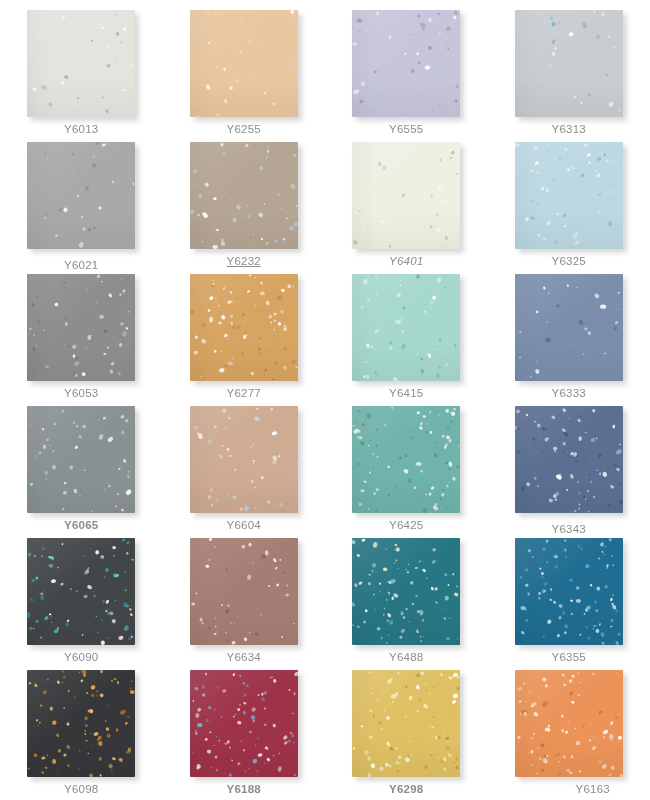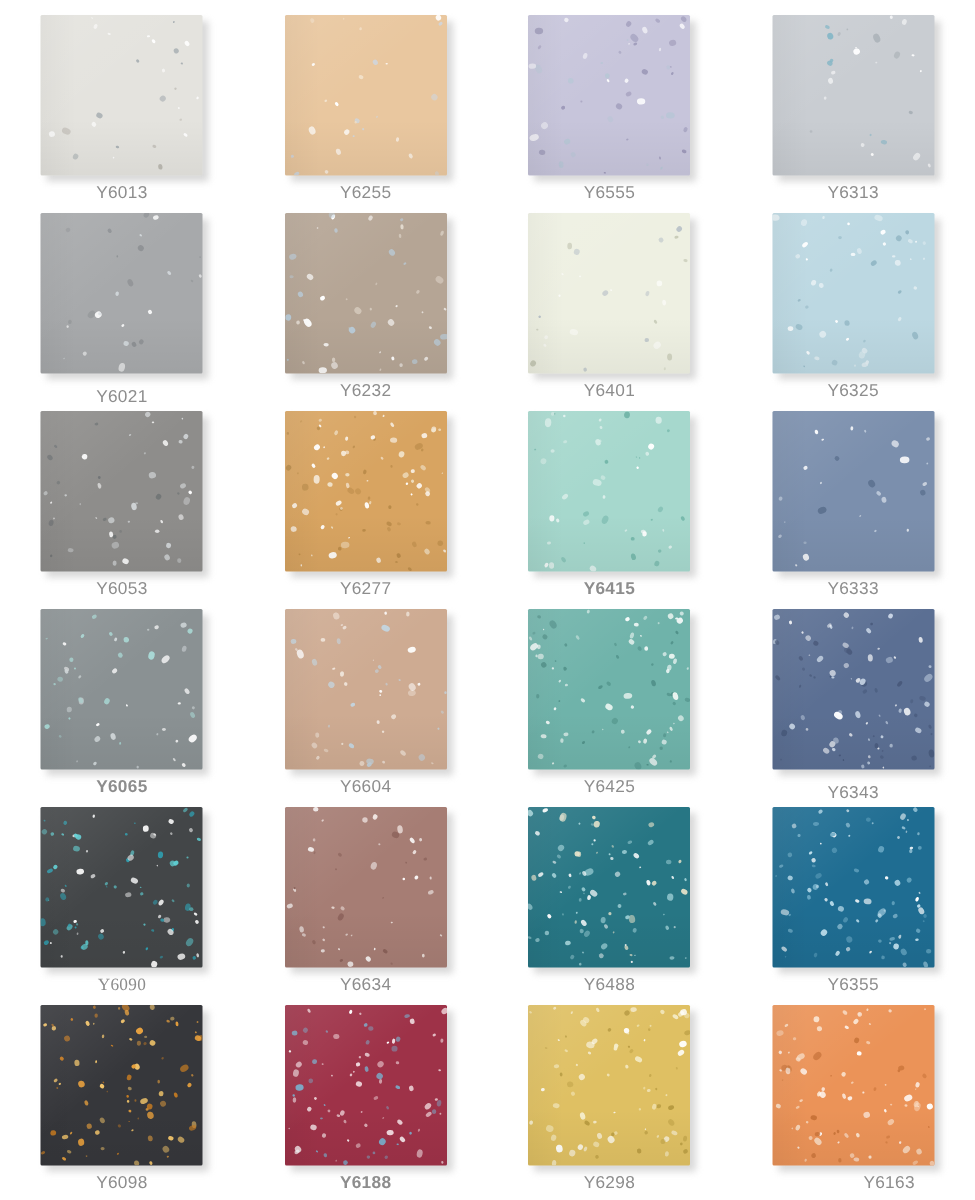--- a/index.html
+++ b/index.html
@@ -348,21 +348,21 @@
               <ellipse cx="33.0" cy="101.7" rx="2.17" ry="2.26" fill="#ffffff" opacity="0.55" transform="rotate(152 33.0 101.7)"></ellipse>
               <ellipse cx="21.7" cy="10.0" rx="0.55" ry="0.52" fill="#ffffff" opacity="0.65" transform="rotate(4 21.7 10.0)"></ellipse>
               <ellipse cx="63.4" cy="92.9" rx="0.74" ry="0.52" fill="#ffffff" opacity="0.65" transform="rotate(134 63.4 92.9)"></ellipse>
               <ellipse cx="71.9" cy="97.0" rx="1.00" ry="1.27" fill="#ffffff" opacity="0.97" transform="rotate(161 71.9 97.0)"></ellipse>
               <ellipse cx="10.3" cy="54.2" rx="1.69" ry="1.91" fill="#b9cbd8" opacity="0.83" transform="rotate(153 10.3 54.2)"></ellipse>
               <ellipse cx="60.9" cy="47.3" rx="0.93" ry="0.57" fill="#e4dbd0" opacity="0.47" transform="rotate(114 60.9 47.3)"></ellipse>
               <ellipse cx="31.2" cy="1.4" rx="2.07" ry="1.98" fill="#b9cbd8" opacity="0.48" transform="rotate(173 31.2 1.4)"></ellipse>
             </svg></div>
         </div>
       </div>
-      <div class="chip-label" style="color: rgb(141, 141, 141);">Y6232</div>
+      <div class="chip-label" style="color: rgb(141, 141, 141); text-decoration: underline;">Y6232</div>
     </div>
     <div class="swatch-cell">
       <div class="chip-wrap">
         <div class="chip-shadow"></div>
         <div class="chip" style="background: rgb(238, 240, 226);">
           <div class="speckles"><svg width="108" height="107" viewBox="0 0 108 107" xmlns="http://www.w3.org/2000/svg">
               <ellipse cx="94.4" cy="96.0" rx="1.67" ry="2.33" fill="#c8cbb8" opacity="0.77" transform="rotate(179 94.4 96.0)"></ellipse>
               <ellipse cx="51.5" cy="53.4" rx="1.71" ry="2.07" fill="#b6bfc6" opacity="0.62" transform="rotate(50 51.5 53.4)"></ellipse>
               <ellipse cx="105.0" cy="31.7" rx="1.43" ry="1.00" fill="#c8cbb8" opacity="0.76" transform="rotate(14 105.0 31.7)"></ellipse>
               <ellipse cx="79.2" cy="84.7" rx="1.50" ry="1.34" fill="#b6bfc6" opacity="0.74" transform="rotate(177 79.2 84.7)"></ellipse>
@@ -384,21 +384,21 @@
               <ellipse cx="23.0" cy="40.8" rx="0.81" ry="0.58" fill="#ffffff" opacity="0.57" transform="rotate(43 23.0 40.8)"></ellipse>
               <ellipse cx="7.8" cy="69.2" rx="0.81" ry="0.86" fill="#b6bfc6" opacity="0.95" transform="rotate(54 7.8 69.2)"></ellipse>
               <ellipse cx="38.1" cy="104.4" rx="1.18" ry="1.35" fill="#b6bfc6" opacity="0.70" transform="rotate(166 38.1 104.4)"></ellipse>
               <ellipse cx="79.6" cy="53.7" rx="1.24" ry="1.76" fill="#b6bfc6" opacity="0.51" transform="rotate(21 79.6 53.7)"></ellipse>
               <ellipse cx="55.4" cy="51.4" rx="0.58" ry="0.49" fill="#ffffff" opacity="0.84" transform="rotate(42 55.4 51.4)"></ellipse>
               <ellipse cx="34.7" cy="42.2" rx="0.75" ry="0.59" fill="#ffffff" opacity="0.54" transform="rotate(174 34.7 42.2)"></ellipse>
               <ellipse cx="12.1" cy="82.8" rx="1.34" ry="1.20" fill="#ffffff" opacity="0.48" transform="rotate(132 12.1 82.8)"></ellipse>
             </svg></div>
         </div>
       </div>
-      <div class="chip-label" style="color: rgb(141, 141, 141);">Y6401</div>
+      <div class="chip-label" style="color: rgb(141, 141, 141); font-style: italic;">Y6401</div>
     </div>
     <div class="swatch-cell">
       <div class="chip-wrap">
         <div class="chip-shadow"></div>
         <div class="chip" style="background: rgb(188, 216, 226);">
           <div class="speckles"><svg width="108" height="107" viewBox="0 0 108 107" xmlns="http://www.w3.org/2000/svg">
               <ellipse cx="45.0" cy="16.4" rx="1.09" ry="1.20" fill="#8fb4c2" opacity="0.56" transform="rotate(90 45.0 16.4)"></ellipse>
               <ellipse cx="83.5" cy="33.2" rx="1.98" ry="1.91" fill="#e3eef2" opacity="0.92" transform="rotate(172 83.5 33.2)"></ellipse>
               <ellipse cx="80.8" cy="28.9" rx="1.18" ry="0.78" fill="#e3eef2" opacity="0.99" transform="rotate(177 80.8 28.9)"></ellipse>
               <ellipse cx="63.1" cy="99.7" rx="1.46" ry="1.17" fill="#ffffff" opacity="0.51" transform="rotate(117 63.1 99.7)"></ellipse>
@@ -654,21 +654,21 @@
               <ellipse cx="50.0" cy="44.4" rx="1.65" ry="1.45" fill="#dff0ec" opacity="0.50" transform="rotate(29 50.0 44.4)"></ellipse>
               <ellipse cx="16.4" cy="26.7" rx="1.16" ry="1.39" fill="#dff0ec" opacity="0.68" transform="rotate(92 16.4 26.7)"></ellipse>
               <ellipse cx="43.3" cy="105.2" rx="1.91" ry="2.26" fill="#dff0ec" opacity="0.91" transform="rotate(128 43.3 105.2)"></ellipse>
               <ellipse cx="10.3" cy="33.5" rx="1.95" ry="1.95" fill="#dff0ec" opacity="0.51" transform="rotate(25 10.3 33.5)"></ellipse>
               <ellipse cx="94.8" cy="90.7" rx="1.00" ry="1.19" fill="#ffffff" opacity="0.60" transform="rotate(66 94.8 90.7)"></ellipse>
               <ellipse cx="90.2" cy="79.6" rx="0.62" ry="0.92" fill="#dff0ec" opacity="0.73" transform="rotate(167 90.2 79.6)"></ellipse>
               <ellipse cx="79.5" cy="28.5" rx="1.35" ry="1.22" fill="#dff0ec" opacity="0.76" transform="rotate(73 79.5 28.5)"></ellipse>
             </svg></div>
         </div>
       </div>
-      <div class="chip-label" style="color: rgb(141, 141, 141); font-weight: bold;">Y6415</div>
+      <div class="chip-label" style="color: rgb(141, 141, 141);">Y6415</div>
     </div>
     <div class="swatch-cell">
       <div class="chip-wrap">
         <div class="chip-shadow"></div>
         <div class="chip" style="background: rgb(123, 143, 173);">
           <div class="speckles"><svg width="108" height="107" viewBox="0 0 108 107" xmlns="http://www.w3.org/2000/svg">
               <ellipse cx="32.3" cy="48.0" rx="0.82" ry="0.60" fill="#ffffff" opacity="0.63" transform="rotate(117 32.3 48.0)"></ellipse>
               <ellipse cx="21.7" cy="87.8" rx="0.86" ry="1.08" fill="#c3cedd" opacity="0.46" transform="rotate(92 21.7 87.8)"></ellipse>
               <ellipse cx="29.3" cy="14.0" rx="1.56" ry="1.14" fill="#ffffff" opacity="0.95" transform="rotate(73 29.3 14.0)"></ellipse>
               <ellipse cx="33.1" cy="66.2" rx="2.16" ry="2.98" fill="#5d7290" opacity="0.97" transform="rotate(68 33.1 66.2)"></ellipse>
@@ -1094,21 +1094,21 @@
               <ellipse cx="16.8" cy="52.6" rx="0.58" ry="0.79" fill="#2f9fb0" opacity="0.77" transform="rotate(153 16.8 52.6)"></ellipse>
               <ellipse cx="14.8" cy="18.3" rx="0.69" ry="0.99" fill="#5fd0d4" opacity="0.77" transform="rotate(123 14.8 18.3)"></ellipse>
               <ellipse cx="41.1" cy="82.7" rx="1.33" ry="1.18" fill="#ffffff" opacity="0.79" transform="rotate(148 41.1 82.7)"></ellipse>
               <ellipse cx="104.3" cy="76.6" rx="1.32" ry="1.16" fill="#ffffff" opacity="0.87" transform="rotate(52 104.3 76.6)"></ellipse>
               <ellipse cx="23.6" cy="19.0" rx="1.45" ry="1.11" fill="#5fd0d4" opacity="0.98" transform="rotate(45 23.6 19.0)"></ellipse>
               <ellipse cx="98.0" cy="33.7" rx="0.72" ry="0.69" fill="#5fd0d4" opacity="0.73" transform="rotate(1 98.0 33.7)"></ellipse>
               <ellipse cx="100.5" cy="68.1" rx="1.44" ry="1.31" fill="#5fd0d4" opacity="0.58" transform="rotate(0 100.5 68.1)"></ellipse>
             </svg></div>
         </div>
       </div>
-      <div class="chip-label" style="color: rgb(141, 141, 141); font-family: Liberation Serif, serif;">Y6090</div>
+      <div class="chip-label" style="color: rgb(141, 141, 141);">Y6090</div>
     </div>
     <div class="swatch-cell">
       <div class="chip-wrap">
         <div class="chip-shadow"></div>
         <div class="chip" style="background: rgb(166, 125, 116);">
           <div class="speckles"><svg width="108" height="107" viewBox="0 0 108 107" xmlns="http://www.w3.org/2000/svg">
               <ellipse cx="3.2" cy="66.0" rx="2.06" ry="1.46" fill="#ffffff" opacity="0.68" transform="rotate(159 3.2 66.0)"></ellipse>
               <ellipse cx="36.6" cy="31.8" rx="1.10" ry="1.41" fill="#8a6159" opacity="0.72" transform="rotate(127 36.6 31.8)"></ellipse>
               <ellipse cx="43.6" cy="104.8" rx="1.97" ry="1.80" fill="#ffffff" opacity="0.77" transform="rotate(172 43.6 104.8)"></ellipse>
               <ellipse cx="60.1" cy="6.7" rx="1.77" ry="1.52" fill="#f0e6e2" opacity="0.95" transform="rotate(118 60.1 6.7)"></ellipse>
@@ -1632,21 +1632,21 @@
               <ellipse cx="92.3" cy="60.1" rx="0.66" ry="0.68" fill="#f5ecc8" opacity="0.71" transform="rotate(158 92.3 60.1)"></ellipse>
               <ellipse cx="35.9" cy="48.0" rx="2.03" ry="2.06" fill="#ffffff" opacity="0.62" transform="rotate(147 35.9 48.0)"></ellipse>
               <ellipse cx="38.3" cy="96.0" rx="1.69" ry="1.06" fill="#ffffff" opacity="0.51" transform="rotate(115 38.3 96.0)"></ellipse>
               <ellipse cx="78.8" cy="85.1" rx="1.15" ry="1.20" fill="#b89b41" opacity="0.67" transform="rotate(144 78.8 85.1)"></ellipse>
               <ellipse cx="17.4" cy="105.5" rx="2.17" ry="1.44" fill="#f5ecc8" opacity="0.78" transform="rotate(97 17.4 105.5)"></ellipse>
               <ellipse cx="29.2" cy="5.1" rx="0.66" ry="0.99" fill="#ffffff" opacity="0.51" transform="rotate(26 29.2 5.1)"></ellipse>
               <ellipse cx="41.6" cy="26.6" rx="2.20" ry="2.84" fill="#ffffff" opacity="0.54" transform="rotate(101 41.6 26.6)"></ellipse>
             </svg></div>
         </div>
       </div>
-      <div class="chip-label" style="color: rgb(141, 141, 141);">Y6298</div>
+      <div class="chip-label" style="color: rgb(141, 141, 141); font-weight: bold;">Y6298</div>
     </div>
     <div class="swatch-cell">
       <div class="chip-wrap">
         <div class="chip-shadow"></div>
         <div class="chip" style="background: rgb(235, 147, 88);">
           <div class="speckles"><svg width="108" height="107" viewBox="0 0 108 107" xmlns="http://www.w3.org/2000/svg">
               <ellipse cx="49.3" cy="87.0" rx="1.85" ry="1.11" fill="#ffffff" opacity="0.47" transform="rotate(49 49.3 87.0)"></ellipse>
               <ellipse cx="76.0" cy="91.6" rx="0.76" ry="0.71" fill="#c87338" opacity="0.52" transform="rotate(30 76.0 91.6)"></ellipse>
               <ellipse cx="5.4" cy="43.6" rx="0.66" ry="0.92" fill="#ffffff" opacity="0.67" transform="rotate(124 5.4 43.6)"></ellipse>
               <ellipse cx="31.9" cy="86.1" rx="1.29" ry="0.96" fill="#ffffff" opacity="0.99" transform="rotate(138 31.9 86.1)"></ellipse>

